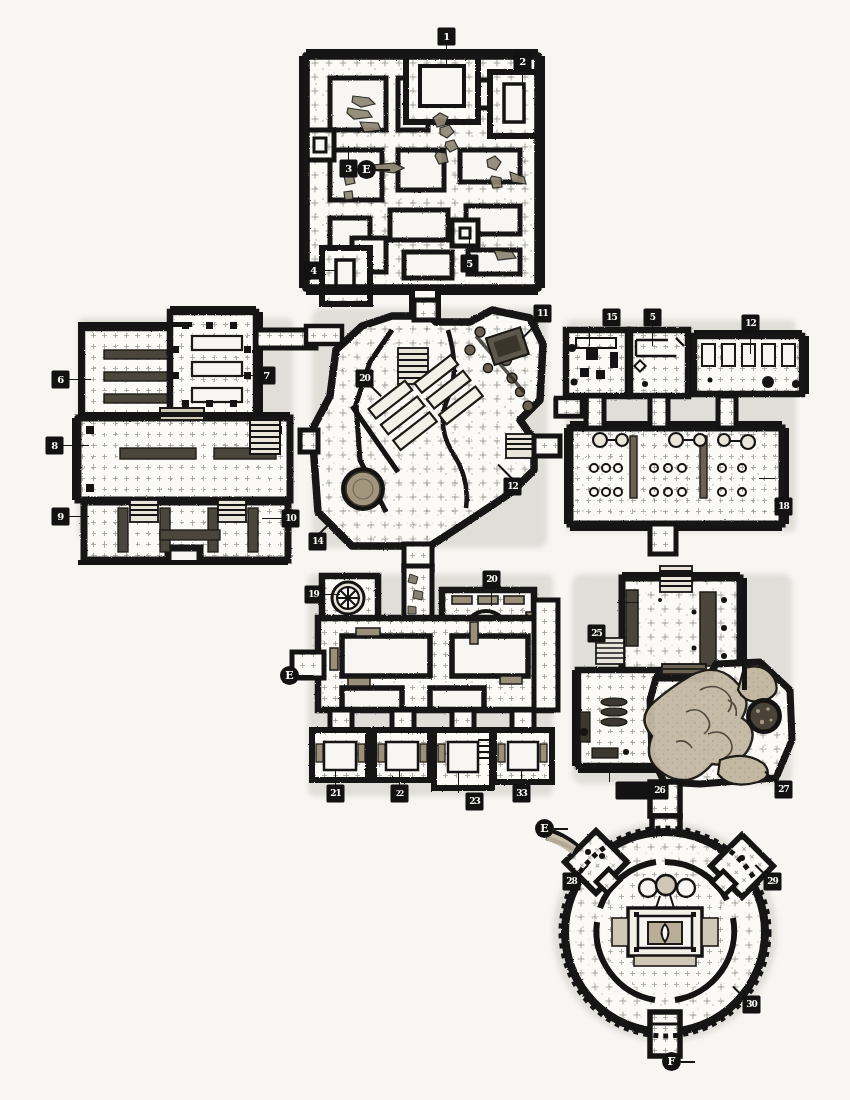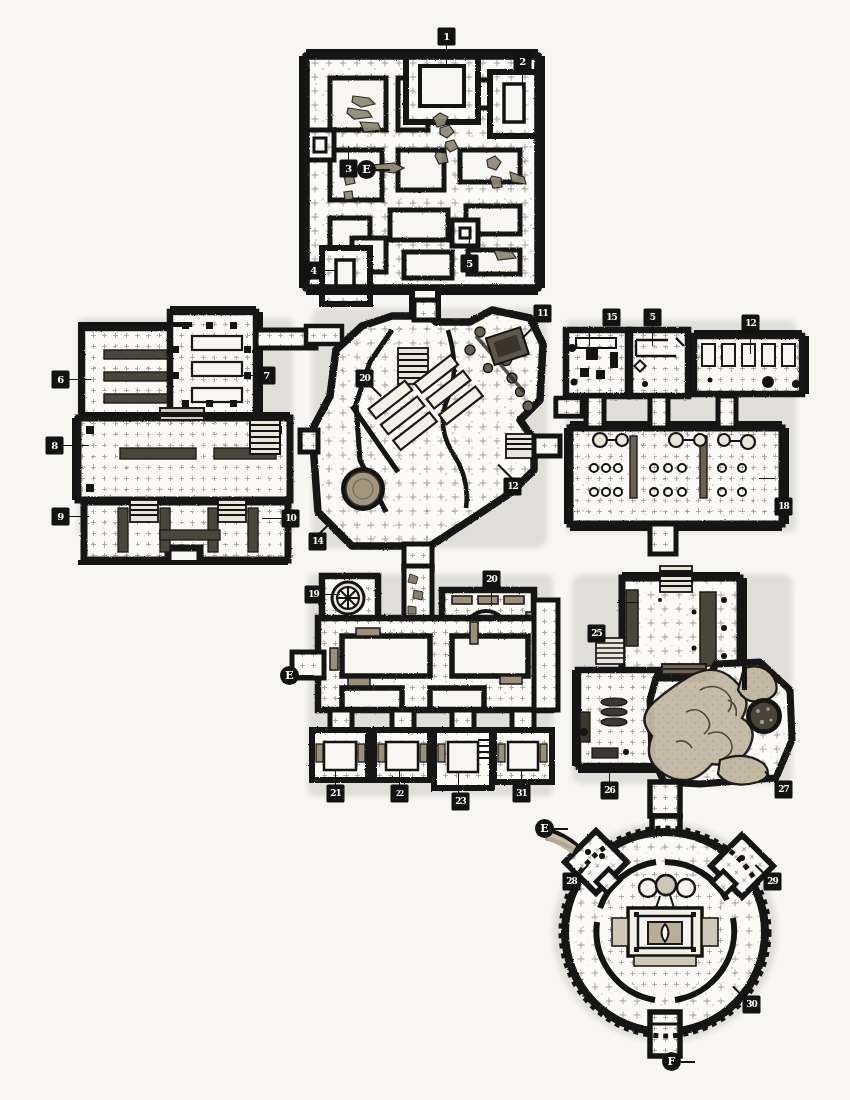--- a/index.html
+++ b/index.html
@@ -726,27 +726,27 @@
       <div class="lbl two" style="left: 775px; top: 470px; margin-top: 28px;">18</div>
       <div class="leader" style="left: 322px; top: 593.5px; height: 1.6px; width: 18px;"></div>
       <div class="lbl two" style="left: 305px; top: 586px;">19</div>
       <div class="leader" style="left: 490.5px; top: 588px; width: 1.6px; height: 18px;"></div>
       <div class="lbl two" style="left: 483px; top: 571px;">20</div>
       <div class="leader" style="left: 334.5px; top: 769px; width: 1.6px; height: 16px;"></div>
       <div class="lbl two" style="left: 327px; top: 785px;">21</div>
       <div class="leader" style="left: 398.5px; top: 769px; width: 1.6px; height: 16px;"></div>
       <div class="lbl two" style="left: 391px; top: 785px; font-family: Liberation Serif, serif;">22</div>
       <div class="leader" style="left: 457.5px; top: 773px; width: 1.6px; height: 20px;"></div>
-      <div class="lbl two" style="left: 452px; top: 793px;">23</div>
+      <div class="lbl two" style="left: 466px; top: 793px;">23</div>
       <div class="leader" style="left: 520.5px; top: 769px; width: 1.6px; height: 16px;"></div>
-      <div class="lbl two" style="left: 513px; top: 785px;">31</div>
+      <div class="lbl two" style="left: 513px; top: 785px;">33</div>
       <div class="leader" style="left: 617px; top: 601.5px; height: 1.6px; width: 22px;"></div>
       <div class="lbl two" style="left: 588px; top: 594px; margin-top: 31px;">25</div>
       <div class="leader" style="left: 608.5px; top: 764px; width: 1.6px; height: 18px;"></div>
-      <div class="lbl two" style="left: 601px; top: 782px;">26</div>
+      <div class="lbl two" style="left: 616px; top: 782px; padding-left: 35px;">26</div>
       <div class="leader" style="left: 779px; top: 785px; width: 20px; height: 1.6px; transform-origin: 0px 50%; transform: rotate(-135deg);"></div>
       <div class="lbl two" style="left: 775px; top: 781px;">27</div>
       <div class="leader" style="left: 575px; top: 877px; width: 18px; height: 1.6px; transform-origin: 0px 50%; transform: rotate(-45deg);"></div>
       <div class="lbl two" style="left: 563px; top: 873px;">28</div>
       <div class="leader" style="left: 768px; top: 877px; width: 18px; height: 1.6px; transform-origin: 0px 50%; transform: rotate(-135deg);"></div>
       <div class="lbl two" style="left: 764px; top: 873px;">29</div>
       <div class="leader" style="left: 747px; top: 1000px; width: 20px; height: 1.6px; transform-origin: 0px 50%; transform: rotate(-135deg);"></div>
       <div class="lbl two" style="left: 743px; top: 996px;">30</div>
       <div class="key" style="left: 357px; top: 160px;">E</div>
       <div class="leader" style="left: 376px; top: 169px; width: 14px; height: 1.8px;"></div>

